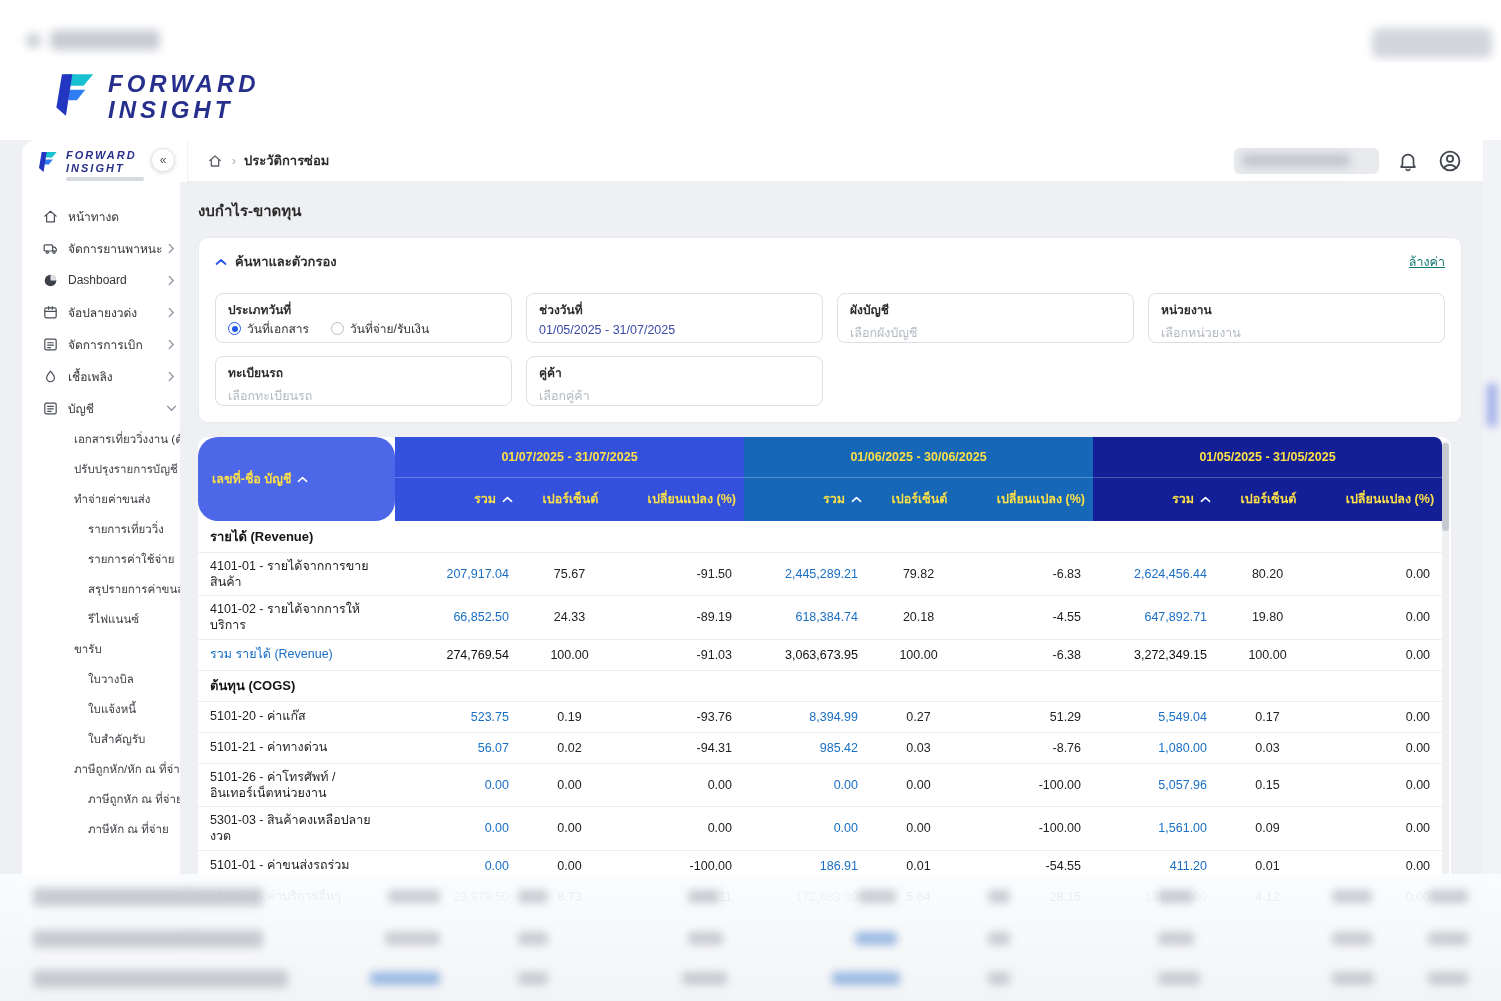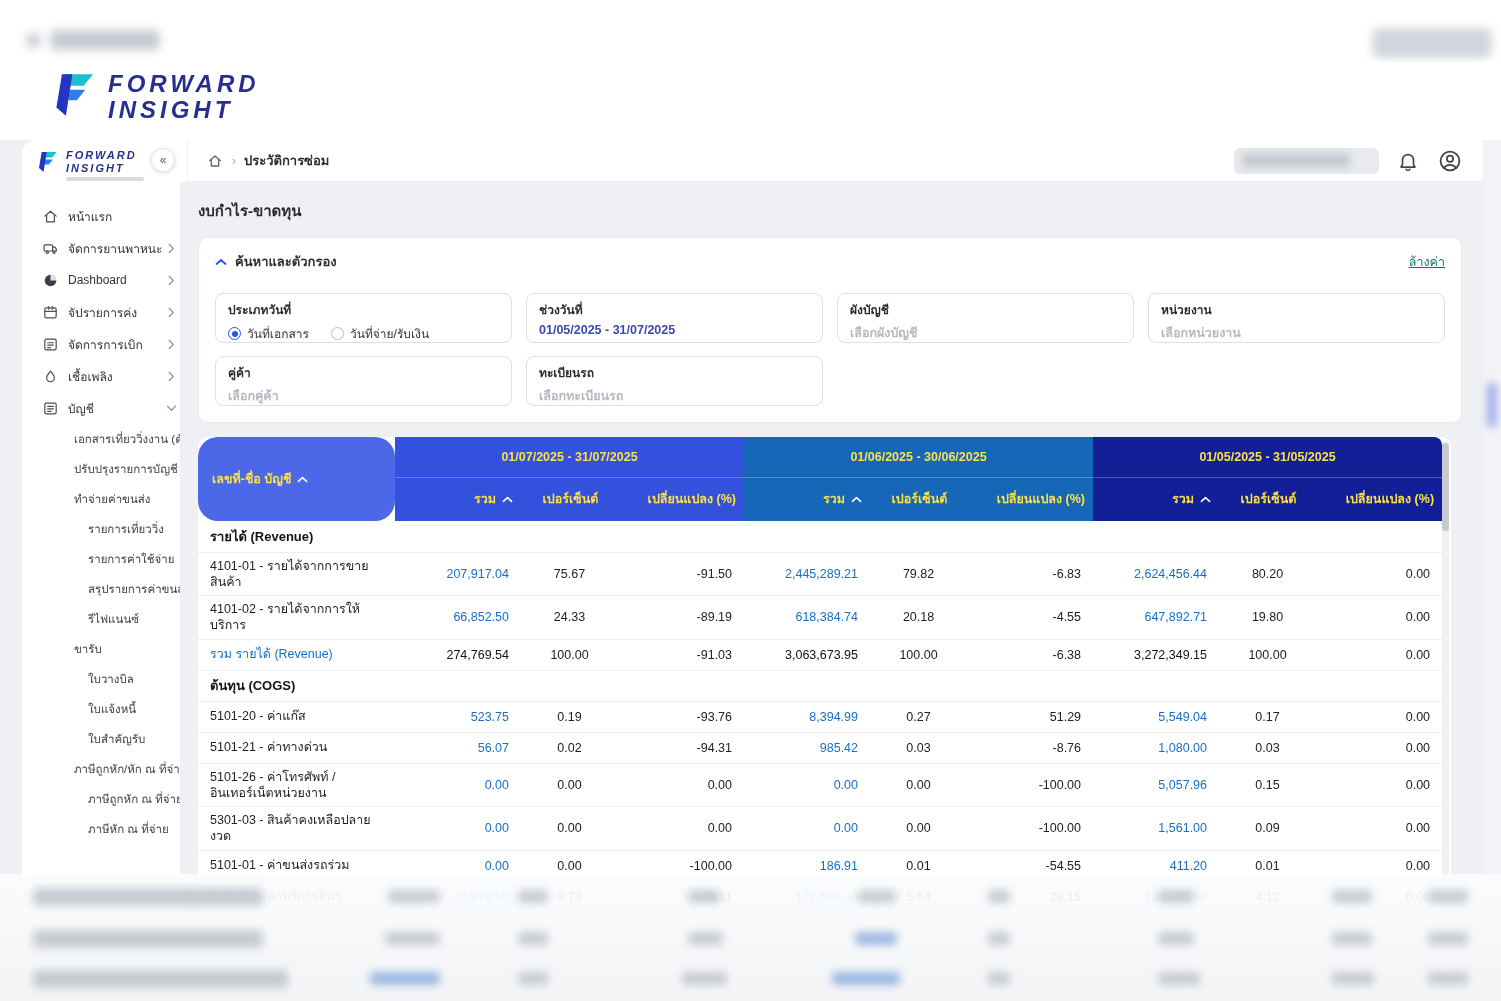--- a/index.html
+++ b/index.html
@@ -60,24 +60,24 @@
 
   
   .filter-card { margin-left:18px; width:1264px; background:#fff; border:1px solid #e8eaee;
     border-radius:10px; padding:13px 16px 16px; }
   .filter-head { display:flex; align-items:center; justify-content:space-between; margin-bottom:21px; }
   .filter-head .ttl { display:flex; align-items:center; gap:8px; font-size:13px; font-weight:700; color:#2e2e2e; }
   .clear-link { font-size:12.5px; color:#0f766e; text-decoration:underline; cursor:pointer; }
   .filter-grid { display:grid; grid-template-columns:repeat(4,1fr); gap:13px 14px; }
   .fbox { border:1px solid #dcdfe4; border-radius:8px; height:50px; padding:6px 12px; cursor:pointer; background:#fff; }
   .flabel { font-size:12px; font-weight:700; color:#2b2b2b; }
-  .fvalue { font-size:12.5px; margin-top:4px;font-weight:bold; }
+  .fvalue { font-size:12.5px; margin-top:4px; }
   .fvalue.ph { color:#b4bac2; }
   .fvalue.filled { color:#3a4ba8; }
-  .radio-row { display:flex; align-items:flex-start; gap:22px; margin-top:5px; }
+  .radio-row { display:flex; align-items:flex-start; gap:22px; }
   .radio { display:flex; align-items:center; gap:6px; font-size:12px; color:#333; cursor:pointer; }
   .rdot { width:13px; height:13px; border-radius:50%; border:1.5px solid #b9bec6; background:#fff; position:relative; }
   .rdot.on { border-color:#2558e8; }
   .rdot.on::after { content:""; position:absolute; left:2.5px; top:2.5px; width:6px; height:6px;
     border-radius:50%; background:#2558e8; }
 
   
   .table-card { position:relative; margin:14px 0 0 18px; width:1253px; height:600px; background:#fff;
     border-radius:10px 10px 0 0; }
   table.report { border-collapse:collapse; table-layout:fixed; width:1244px; font-size:13px; }
@@ -166,21 +166,21 @@
       <button class="collapse-btn">«</button>
     </div>
     <nav class="side-nav" id="side-nav">
         <div class="side-item">
           <span class="s-icon">
             <svg viewBox="0 0 24 24" fill="none" stroke="#4a4f57" stroke-width="1.7" stroke-linecap="round" stroke-linejoin="round">
               <path d="M4 11.5 12 4.5l8 7"></path>
               <path d="M6.5 10v9.5h11V10"></path>
             </svg>
           </span>
-          <span class="s-label">หน้าแรก</span>
+          <span class="s-label">หน้าทางด</span>
         </div>
         <div class="side-item">
           <span class="s-icon">
             <svg viewBox="0 0 24 24" fill="none" stroke="#4a4f57" stroke-width="1.7" stroke-linecap="round" stroke-linejoin="round">
               <rect x="3" y="7" width="12" height="8.5" rx="1.5"></rect>
               <path d="M15 10h3.2l2 3v2.5h-5.2"></path>
               <circle cx="7.5" cy="17.3" r="1.6"></circle>
               <circle cx="17" cy="17.3" r="1.6"></circle>
             </svg>
           </span>
@@ -205,21 +205,21 @@
             </svg>
           </span>
         </div>
         <div class="side-item">
           <span class="s-icon">
             <svg viewBox="0 0 24 24" fill="none" stroke="#4a4f57" stroke-width="1.7" stroke-linecap="round" stroke-linejoin="round">
               <rect x="4" y="5.5" width="16" height="14" rx="2"></rect>
               <path d="M4 10.5h16M9.5 3.5v4M14.5 3.5v4"></path>
             </svg>
           </span>
-          <span class="s-label">จัปรายการค่ง</span>
+          <span class="s-label">จัอปลายงวด่ง</span>
           <span class="s-chev">
             <svg viewBox="0 0 8 12" width="7" height="11">
               <path d="M1.5 1.5 6 6 1.5 10.5" fill="none" stroke="#9096a0" stroke-width="1.5" stroke-linecap="round"></path>
             </svg>
           </span>
         </div>
         <div class="side-item">
           <span class="s-icon">
             <svg viewBox="0 0 24 24" fill="none" stroke="#4a4f57" stroke-width="1.7" stroke-linecap="round" stroke-linejoin="round">
               <rect x="4" y="4.5" width="16" height="15" rx="2"></rect>
@@ -343,26 +343,26 @@
         </div>
         <div class="fbox">
           <div class="flabel">ผังบัญชี</div>
           <div class="fvalue ph">เลือกผังบัญชี</div>
         </div>
         <div class="fbox">
           <div class="flabel">หน่วยงาน</div>
           <div class="fvalue ph">เลือกหน่วยงาน</div>
         </div>
         <div class="fbox">
+          <div class="flabel">ทะเบียนรถ</div>
+          <div class="fvalue ph">เลือกทะเบียนรถ</div>
+        </div>
+        <div class="fbox">
           <div class="flabel">คู่ค้า</div>
           <div class="fvalue ph">เลือกคู่ค้า</div>
-        </div>
-        <div class="fbox">
-          <div class="flabel">ทะเบียนรถ</div>
-          <div class="fvalue ph">เลือกทะเบียนรถ</div>
         </div>
       </div>
     </section>
 
     <section class="table-card">
       <table class="report" id="report-table">
           <colgroup>
             <col style="width: 197px;">
             <col style="width: 140px;">
             <col style="width: 95px;">

